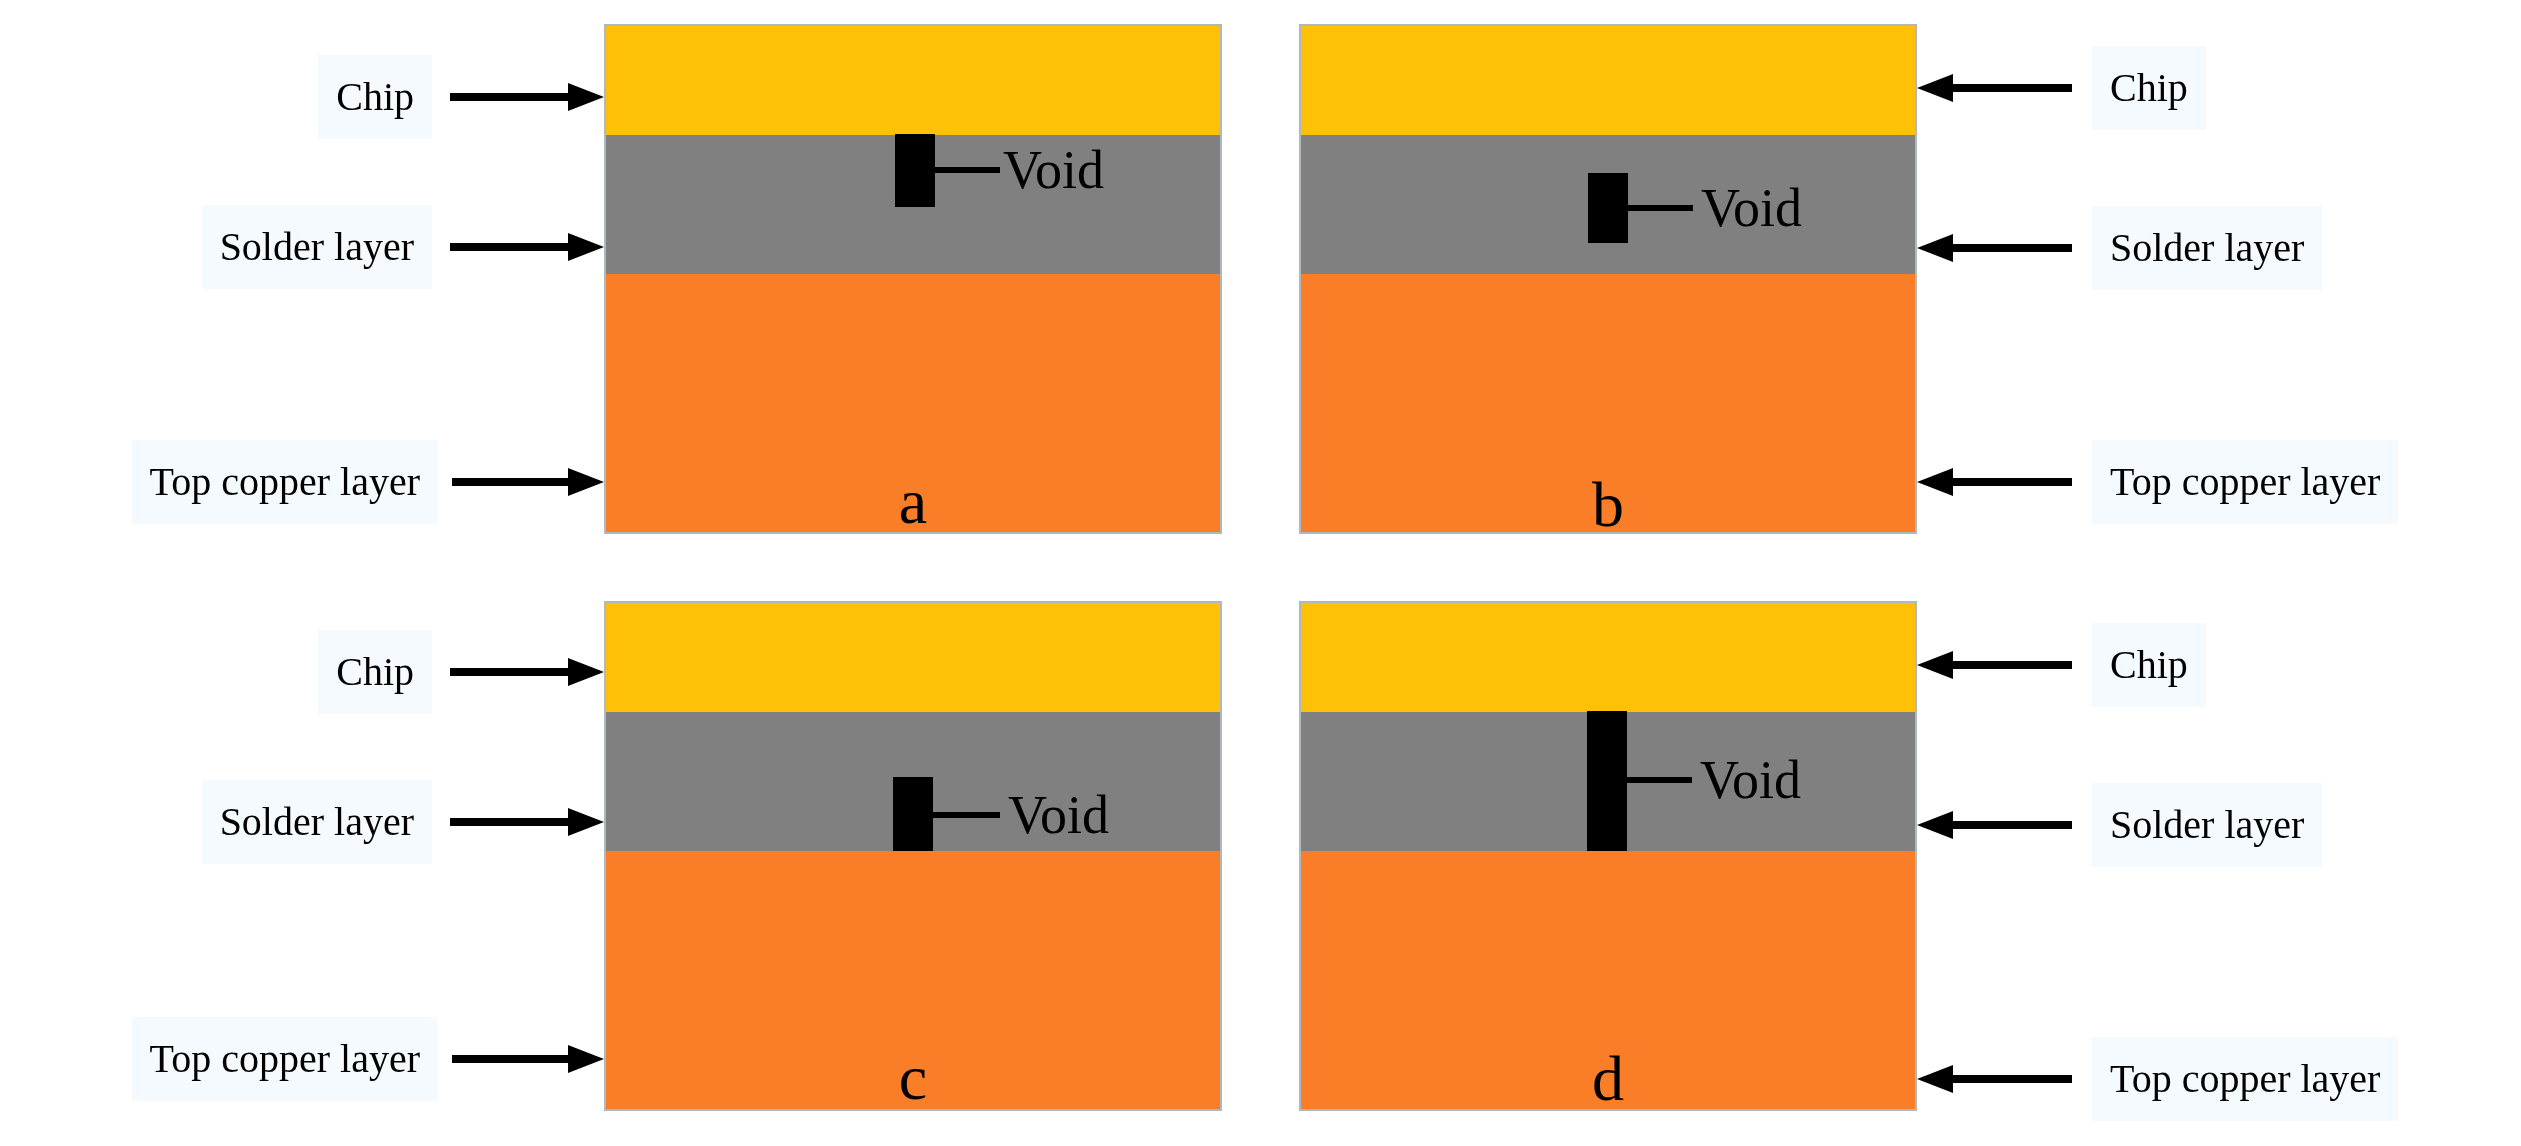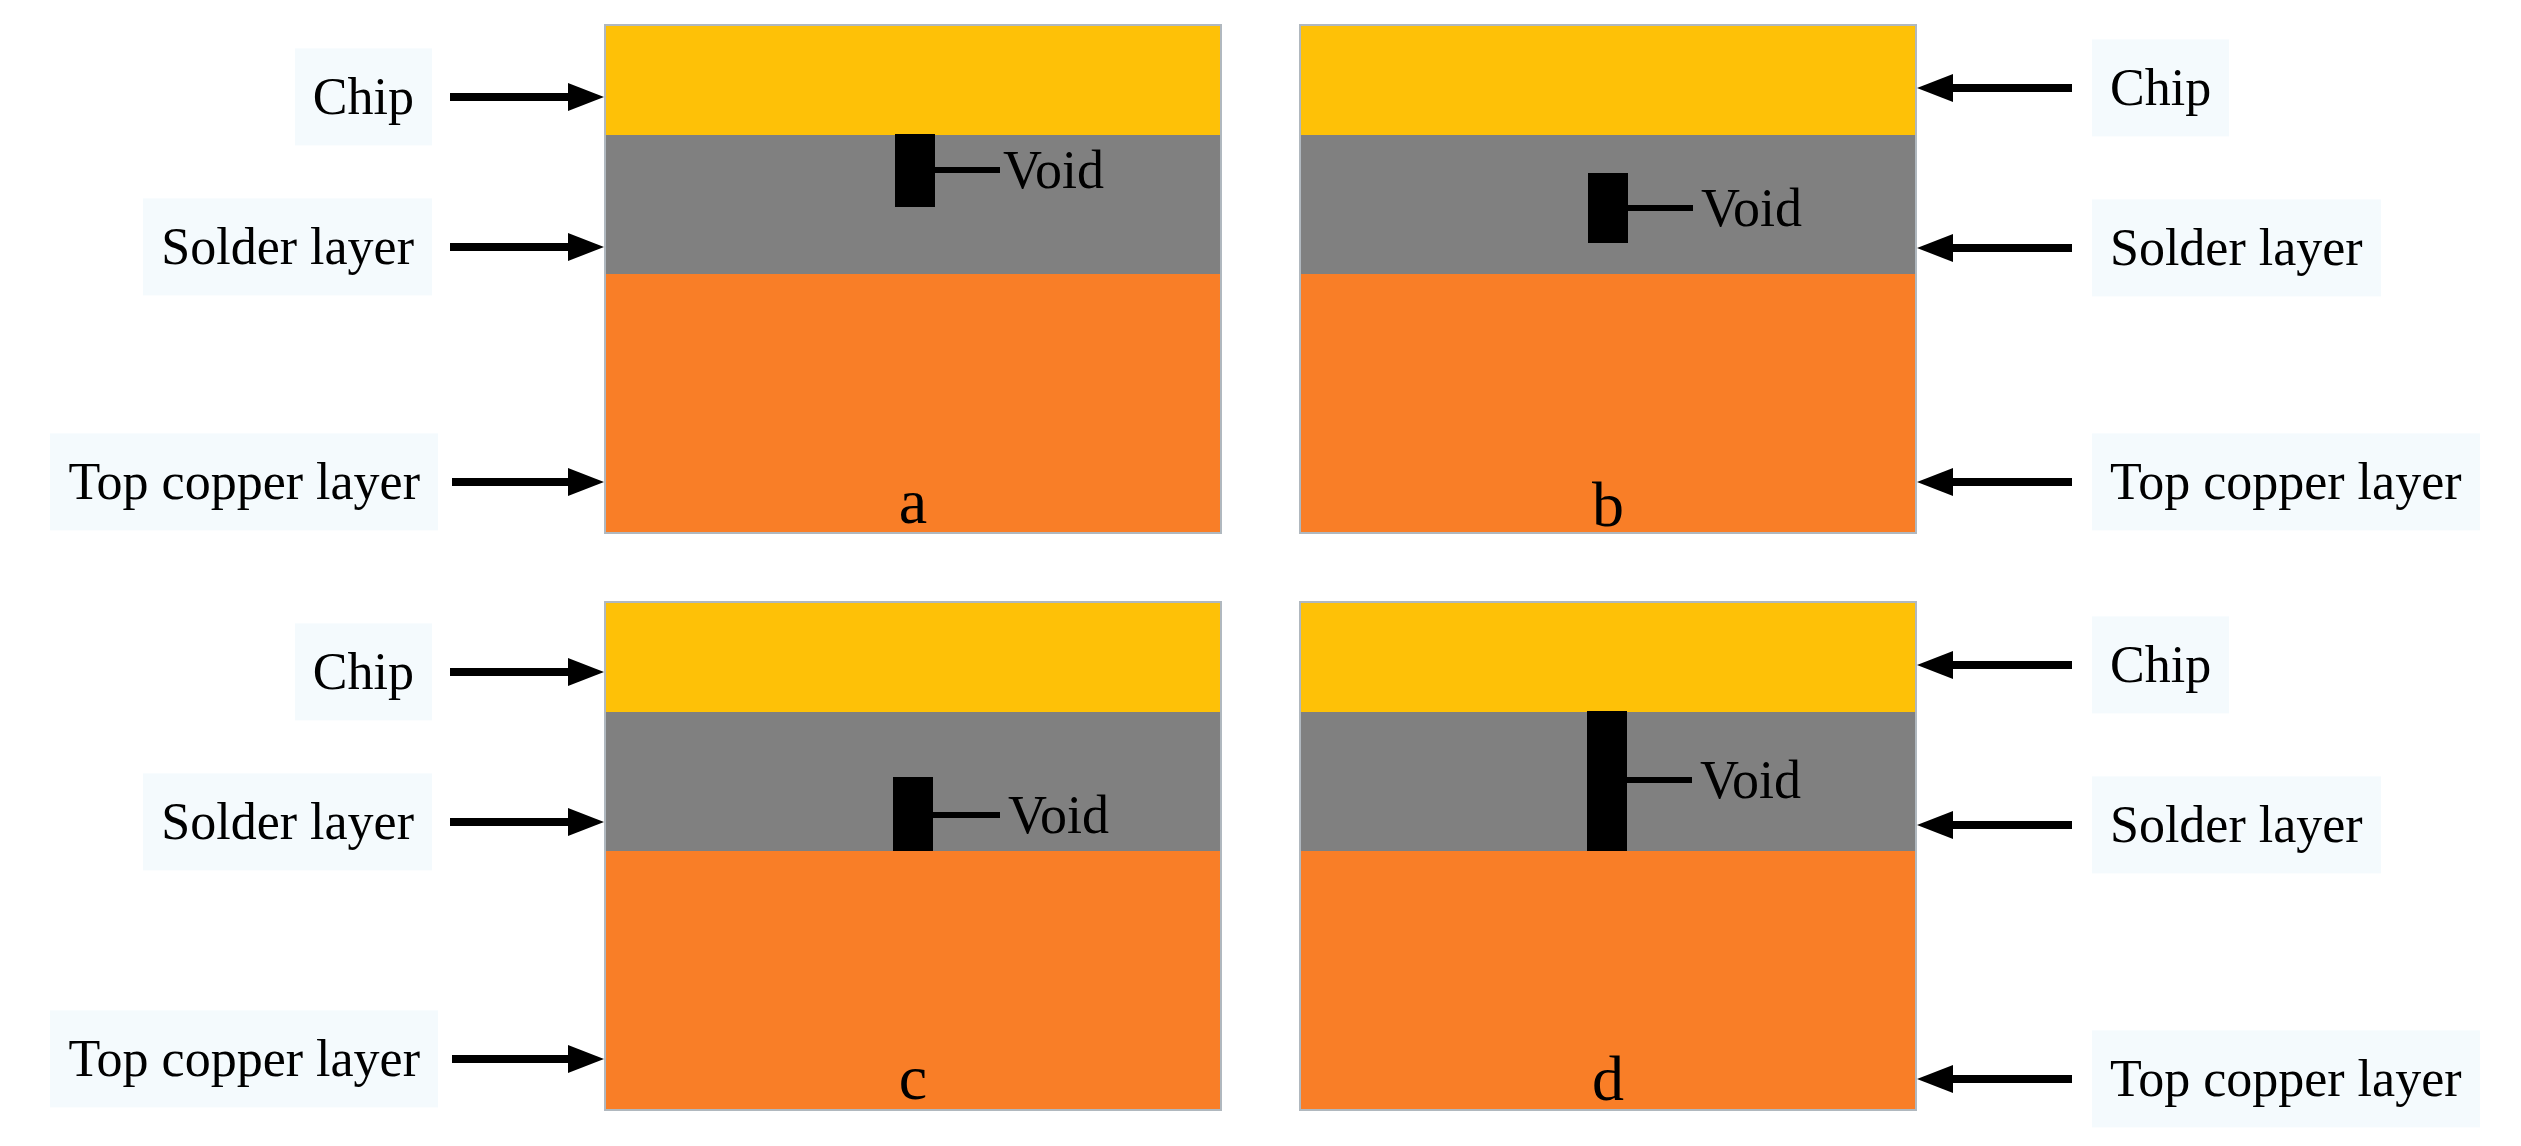--- a/index.html
+++ b/index.html
@@ -4,21 +4,21 @@
 <style>
   html,body{margin:0;padding:0;}
   body{font-family:"Liberation Serif","DejaVu Serif",serif;}
   #figure{position:relative;overflow:hidden;}
   .panel{position:absolute;display:flex;flex-direction:column;box-sizing:border-box;border:2px solid #b0b8bf;overflow:hidden;}
   .layer{width:100%;}
   .void-rect{position:absolute;}
   .void-connector{position:absolute;}
   .void-label{position:absolute;transform:translateY(-50%);font-size:54px;line-height:1;white-space:nowrap;}
   .panel-letter{position:absolute;transform:translate(-50%,-50%);font-size:64px;line-height:1;}
-  .layer-label{position:absolute;transform:translateY(-50%);font-size:52px;line-height:1.1;white-space:nowrap;padding:20px 18px;}
+  .layer-label{position:absolute;transform:translateY(-50%);font-size:40px;line-height:1.1;white-space:nowrap;padding:20px 18px;}
   .arrow-shaft{position:absolute;height:8px;}
   .arrow-head{position:absolute;width:0;height:0;}
 </style>
 </head>
 <body style="background: rgb(255, 255, 255);">
 
 <div id="figure" style="width: 2521px; height: 1146px; background: rgb(255, 255, 255);">
     <div class="panel" style="left: 604px; top: 24px; width: 618px; height: 510px; border-color: rgb(176, 184, 191);">
       <div class="layer" style="flex: 110 0 0px; background: rgb(254, 193, 7);"></div>
       <div class="layer" style="flex: 140 0 0px; background: rgb(128, 128, 128);"></div>

